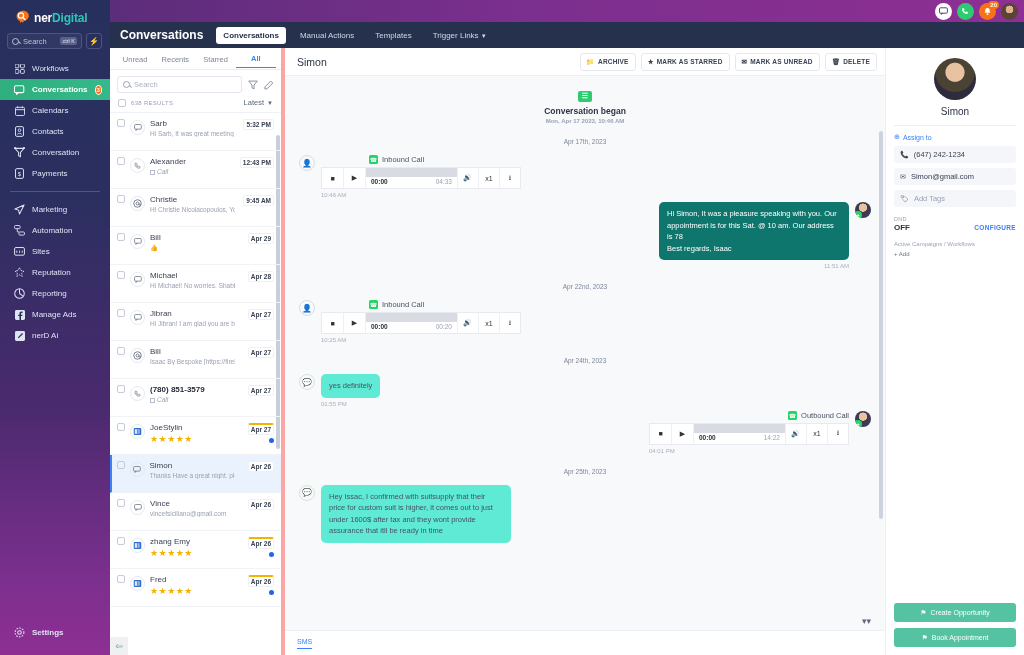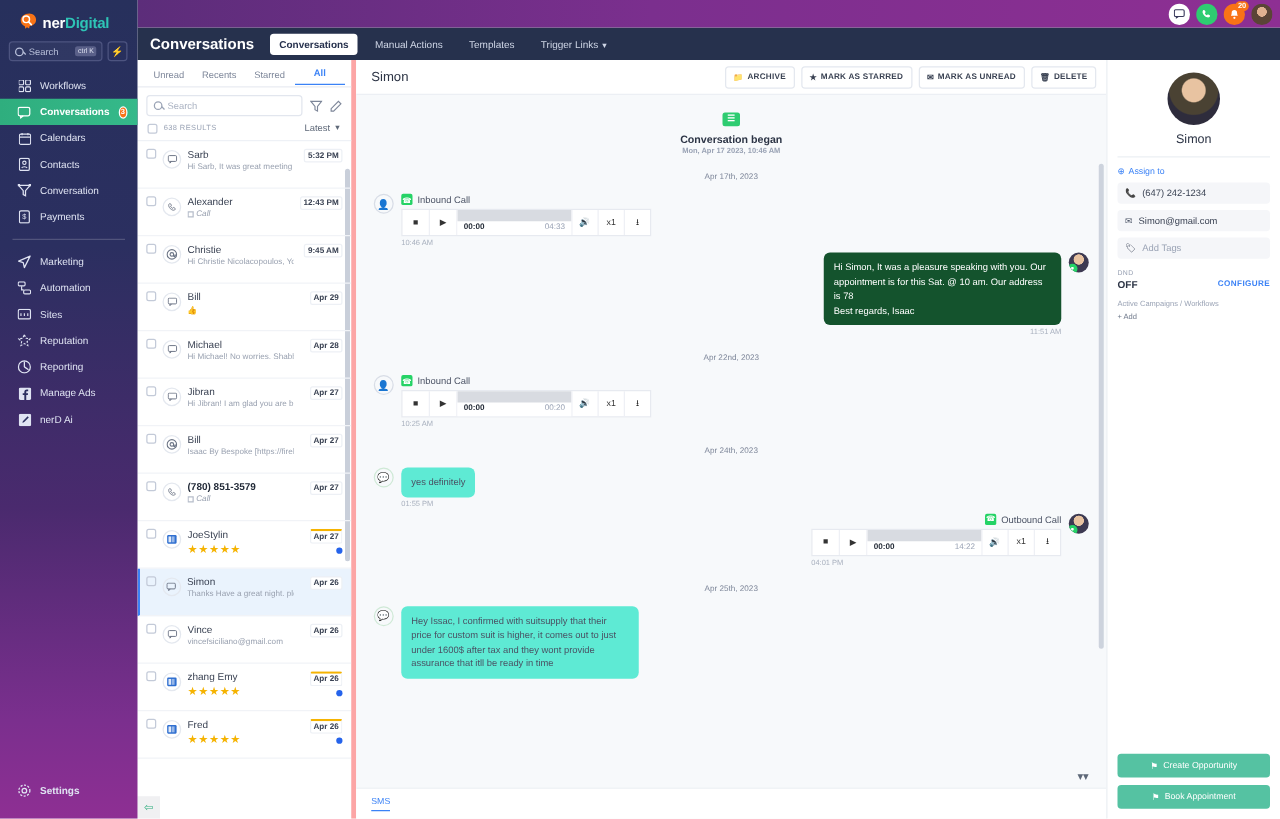--- a/index.html
+++ b/index.html
@@ -155,38 +155,38 @@
   .msg-row { display: flex; align-items: flex-start; gap: 6px; margin-bottom: 4px; }
   .msg-row.out { justify-content: flex-end; }
   .round-ava { width: 16px; height: 16px; border-radius: 50%; border: 1px solid #d8dde6;
     display: flex; align-items: center; justify-content: center; color: #8a94a6; font-size: 8px; flex: 0 0 auto; }
   .photo-ava { width: 16px; height: 16px; border-radius: 50%; flex: 0 0 auto; position: relative; overflow: hidden;
     background: radial-gradient(circle at 50% 35%, #e8c3a1 0 30%, #3d3a52 33% 100%); }
   .photo-ava .wmark { position: absolute; left: -1px; bottom: -1px; width: 8px; height: 8px; border-radius: 50%;
     background: #25d366; display: flex; align-items: center; justify-content: center; color: #fff; font-size: 5px; }
 
   .call-block { display: inline-block; }
-  .call-label { display: flex; align-items: center; gap: 4px; font-size: 7.5px; color: #4a5264; margin-bottom: 3px; }
+  .call-label { display: flex; align-items: center; gap: 4px; font-size: 7.5px; color: #4a5264; margin-bottom: 3px; margin-left: 48px; }
   .call-label.right { justify-content: flex-end; }
   .call-ico { width: 9px; height: 9px; background: #25d366; border-radius: 1.5px; color: #fff;
     font-size: 6px; display: flex; align-items: center; justify-content: center; }
   .player { display: flex; align-items: stretch; border: 1px solid #e7eaf0; background: #fff; height: 22px; width: 200px; }
   .pbtn { width: 22px; display: flex; align-items: center; justify-content: center;
     border-right: 1px solid #eef0f5; color: #333; font-size: 7px; cursor: pointer; }
   .ptrack { flex: 1; position: relative; padding: 0 5px; display: flex; align-items: flex-end;
     justify-content: space-between; background: linear-gradient(#d8dbe1,#d8dbe1) top/100% 9px no-repeat, #fff; }
   .ptime { font-size: 6.5px; font-weight: 700; color: #1f2733; padding-bottom: 3px; }
   .pdur { font-size: 6.5px; color: #9aa3b5; padding-bottom: 3px; }
   .pside { width: 21px; display: flex; align-items: center; justify-content: center;
     border-left: 1px solid #eef0f5; color: #333; font-size: 7px; cursor: pointer; }
   .msg-time { font-size: 6px; color: #a8b0be; margin-top: 3px; }
   .msg-time.right { text-align: right; }
 
   .bubble { max-width: 190px; border-radius: 5px; padding: 6px 8px; font-size: 7.5px; line-height: 11.5px; }
-  .bubble.out { background: #14532d; color: #fff; }
+  .bubble.out { background: #0f766e; color: #fff; }
   .bubble.in { background: #5eead4; color: #4a5264; }
   .thread-scroll { position: absolute; right: 2px; top: 0; width: 4px; height: 100%; }
   .thread-scroll .thumb { position: absolute; top: 10%; left: 0; width: 4px; height: 70%; background: #cdd3dd; border-radius: 2px; }
   .chevrons { position: absolute; right: 14px; bottom: 4px; color: #5e6878; font-size: 9px; cursor: pointer; }
 
   .composer { height: 25px; flex: 0 0 25px; background: #fff; border-top: 1px solid #eceff4;
     display: flex; align-items: center; padding: 0 12px; }
   .composer .tab { font-size: 7px; color: #3b82f6; border-bottom: 1.6px solid #3b82f6; padding-bottom: 3px; cursor: pointer; }
 
   

